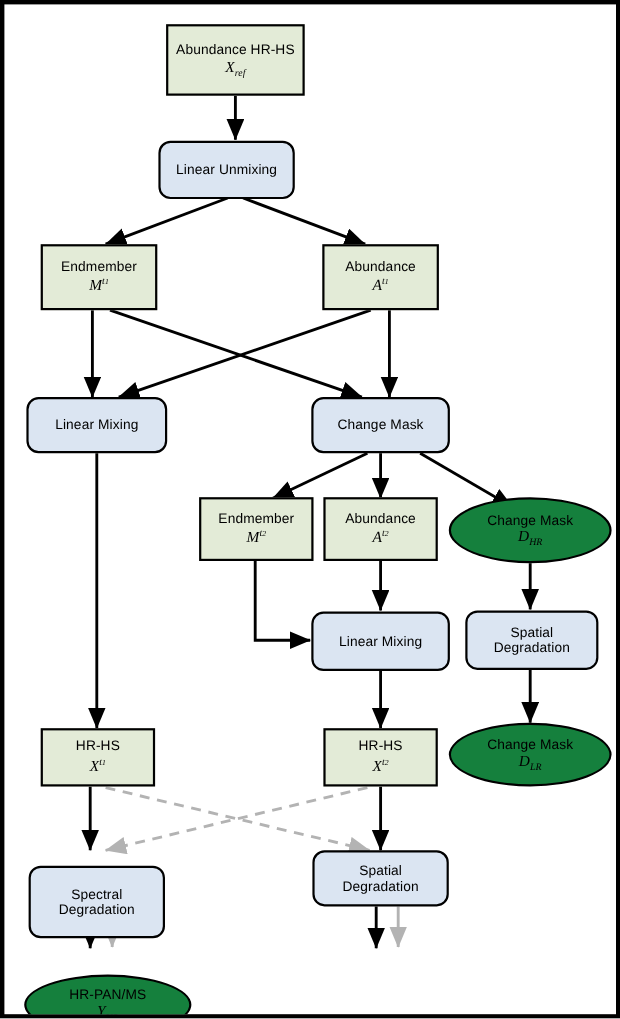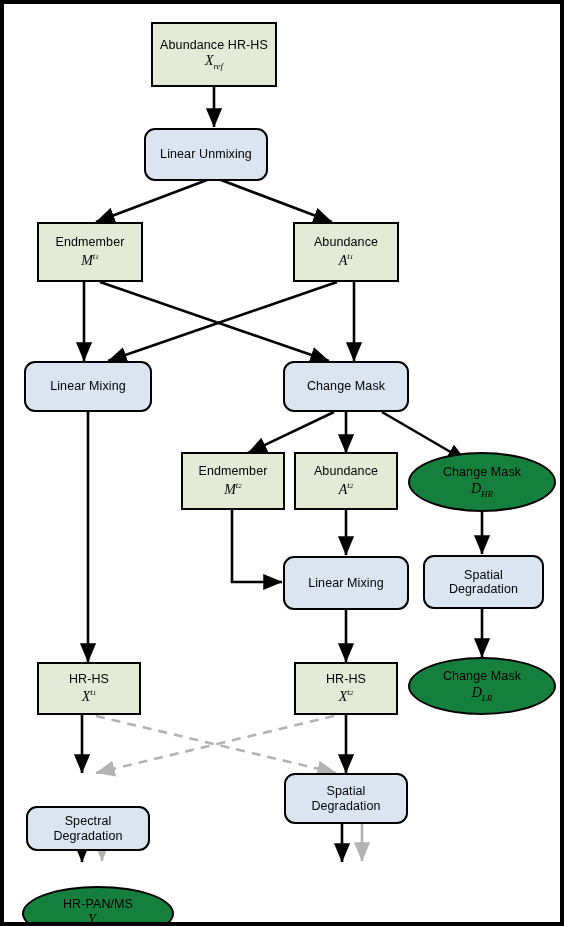--- a/index.html
+++ b/index.html
@@ -204,21 +204,21 @@
   <div class="node rect" style="left:290px; top:658px; width:104px; height:53px;">
     <div class="lbl">HR-HS</div>
     <div class="sym"><span>X</span><sup>t</sup><sup style="font-size:7px;">2</sup></div>
   </div>
 
   <div class="node ellipse" style="left:404px; top:653px; width:148px; height:58px;">
     <div class="lbl">Change Mask</div>
     <div class="sym"><span>D</span><sub>LR</sub></div>
   </div>
 
-  <div class="node round" style="left:22px; top:802px; width:124px; height:45px;">
+  <div class="node round" style="left:22px; top:783px; width:124px; height:66px;">
     <div class="lbl">Spectral</div>
     <div class="lbl2">Degradation</div>
   </div>
 
   <div class="node round" style="left:280px; top:769px; width:124px; height:51px;">
     <div class="lbl">Spatial</div>
     <div class="lbl2">Degradation</div>
   </div>
 
   <div class="node ellipse" style="left:18px; top:882px; width:152px; height:55px;">

